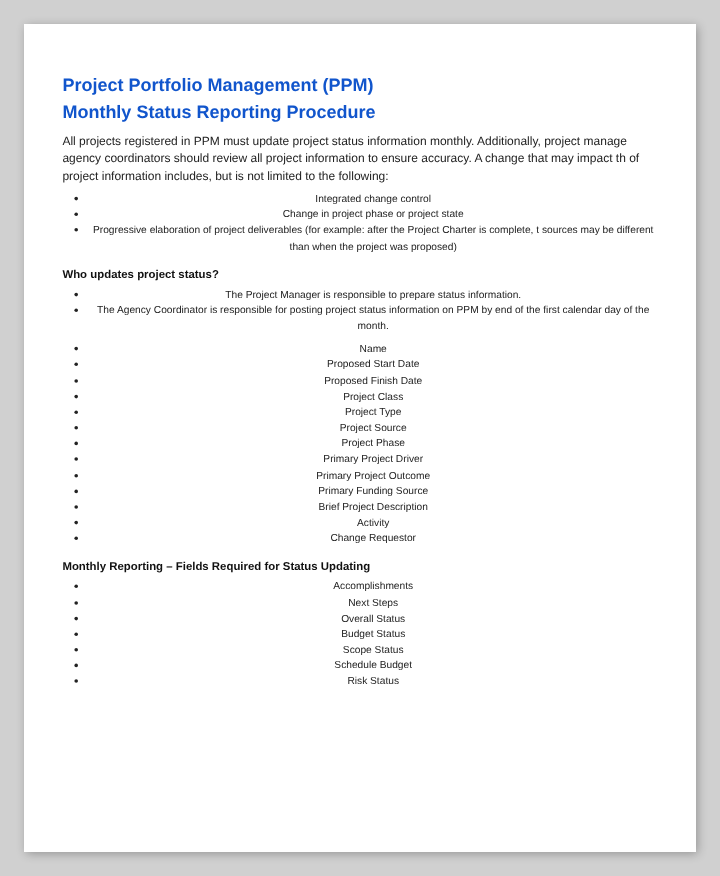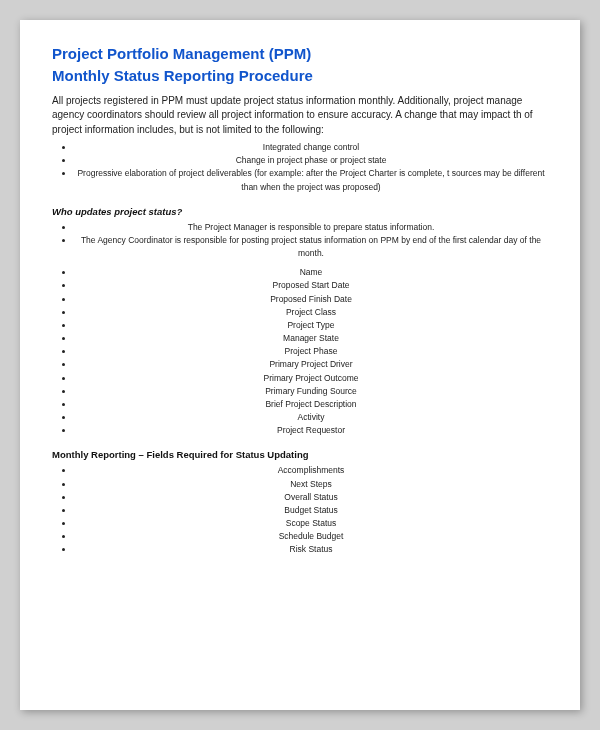--- a/index.html
+++ b/index.html
@@ -15,21 +15,21 @@
       align-items: flex-start;
       padding: 20px;
       font-family: Arial, sans-serif;
       min-height: 730px;
     }
 
     .page {
       background: #ffffff;
       width: 560px;
       min-height: 690px;
-      padding: 24px 32px 28px 32px;
+      padding: 42px 32px 28px 32px;
       box-shadow: 2px 2px 8px rgba(0,0,0,0.3);
       overflow: hidden;
     }
 
     .main-title {
       color: #1155CC;
       font-size: 15px;
       font-weight: bold;
       line-height: 1.35;
       margin-bottom: 2px;
@@ -55,21 +55,20 @@
       color: #222;
       line-height: 1.55;
     }
 
     .section-heading {
       font-size: 9.5px;
       font-weight: bold;
       color: #111;
       margin-top: 12px;
       margin-bottom: 4px;
-      font-style: italic;
     }
 
     .required-fields-heading {
       font-size: 9.5px;
       font-weight: bold;
       color: #111;
       margin-top: 12px;
       margin-bottom: 4px;
     }
 
@@ -107,28 +106,28 @@
       <li>The Agency Coordinator is responsible for posting project status information on PPM by end of the first calendar day of the month.</li>
     </ul>
 
   <ul>
 
   <li>Name</li>
       <li>Proposed Start Date</li>
       <li>Proposed Finish Date</li>
       <li>Project Class</li>
       <li>Project Type</li>
-      <li>Manager State</li>
+      <li>Project Source</li>
       <li>Project Phase</li>
       <li>Primary Project Driver</li>
       <li>Primary Project Outcome</li>
       <li>Primary Funding Source</li>
       <li>Brief Project Description</li>
       <li>Activity</li>
-      <li>Project Requestor</li>
+      <li>Change Requestor</li>
     </ul>
 
   <div class="monthly-heading">Monthly Reporting – Fields Required for Status Updating</div>
   <ul>
 
   <li>Accomplishments</li>
       <li>Next Steps</li>
       <li>Overall Status</li>
       <li>Budget Status</li>
       <li>Scope Status</li>

